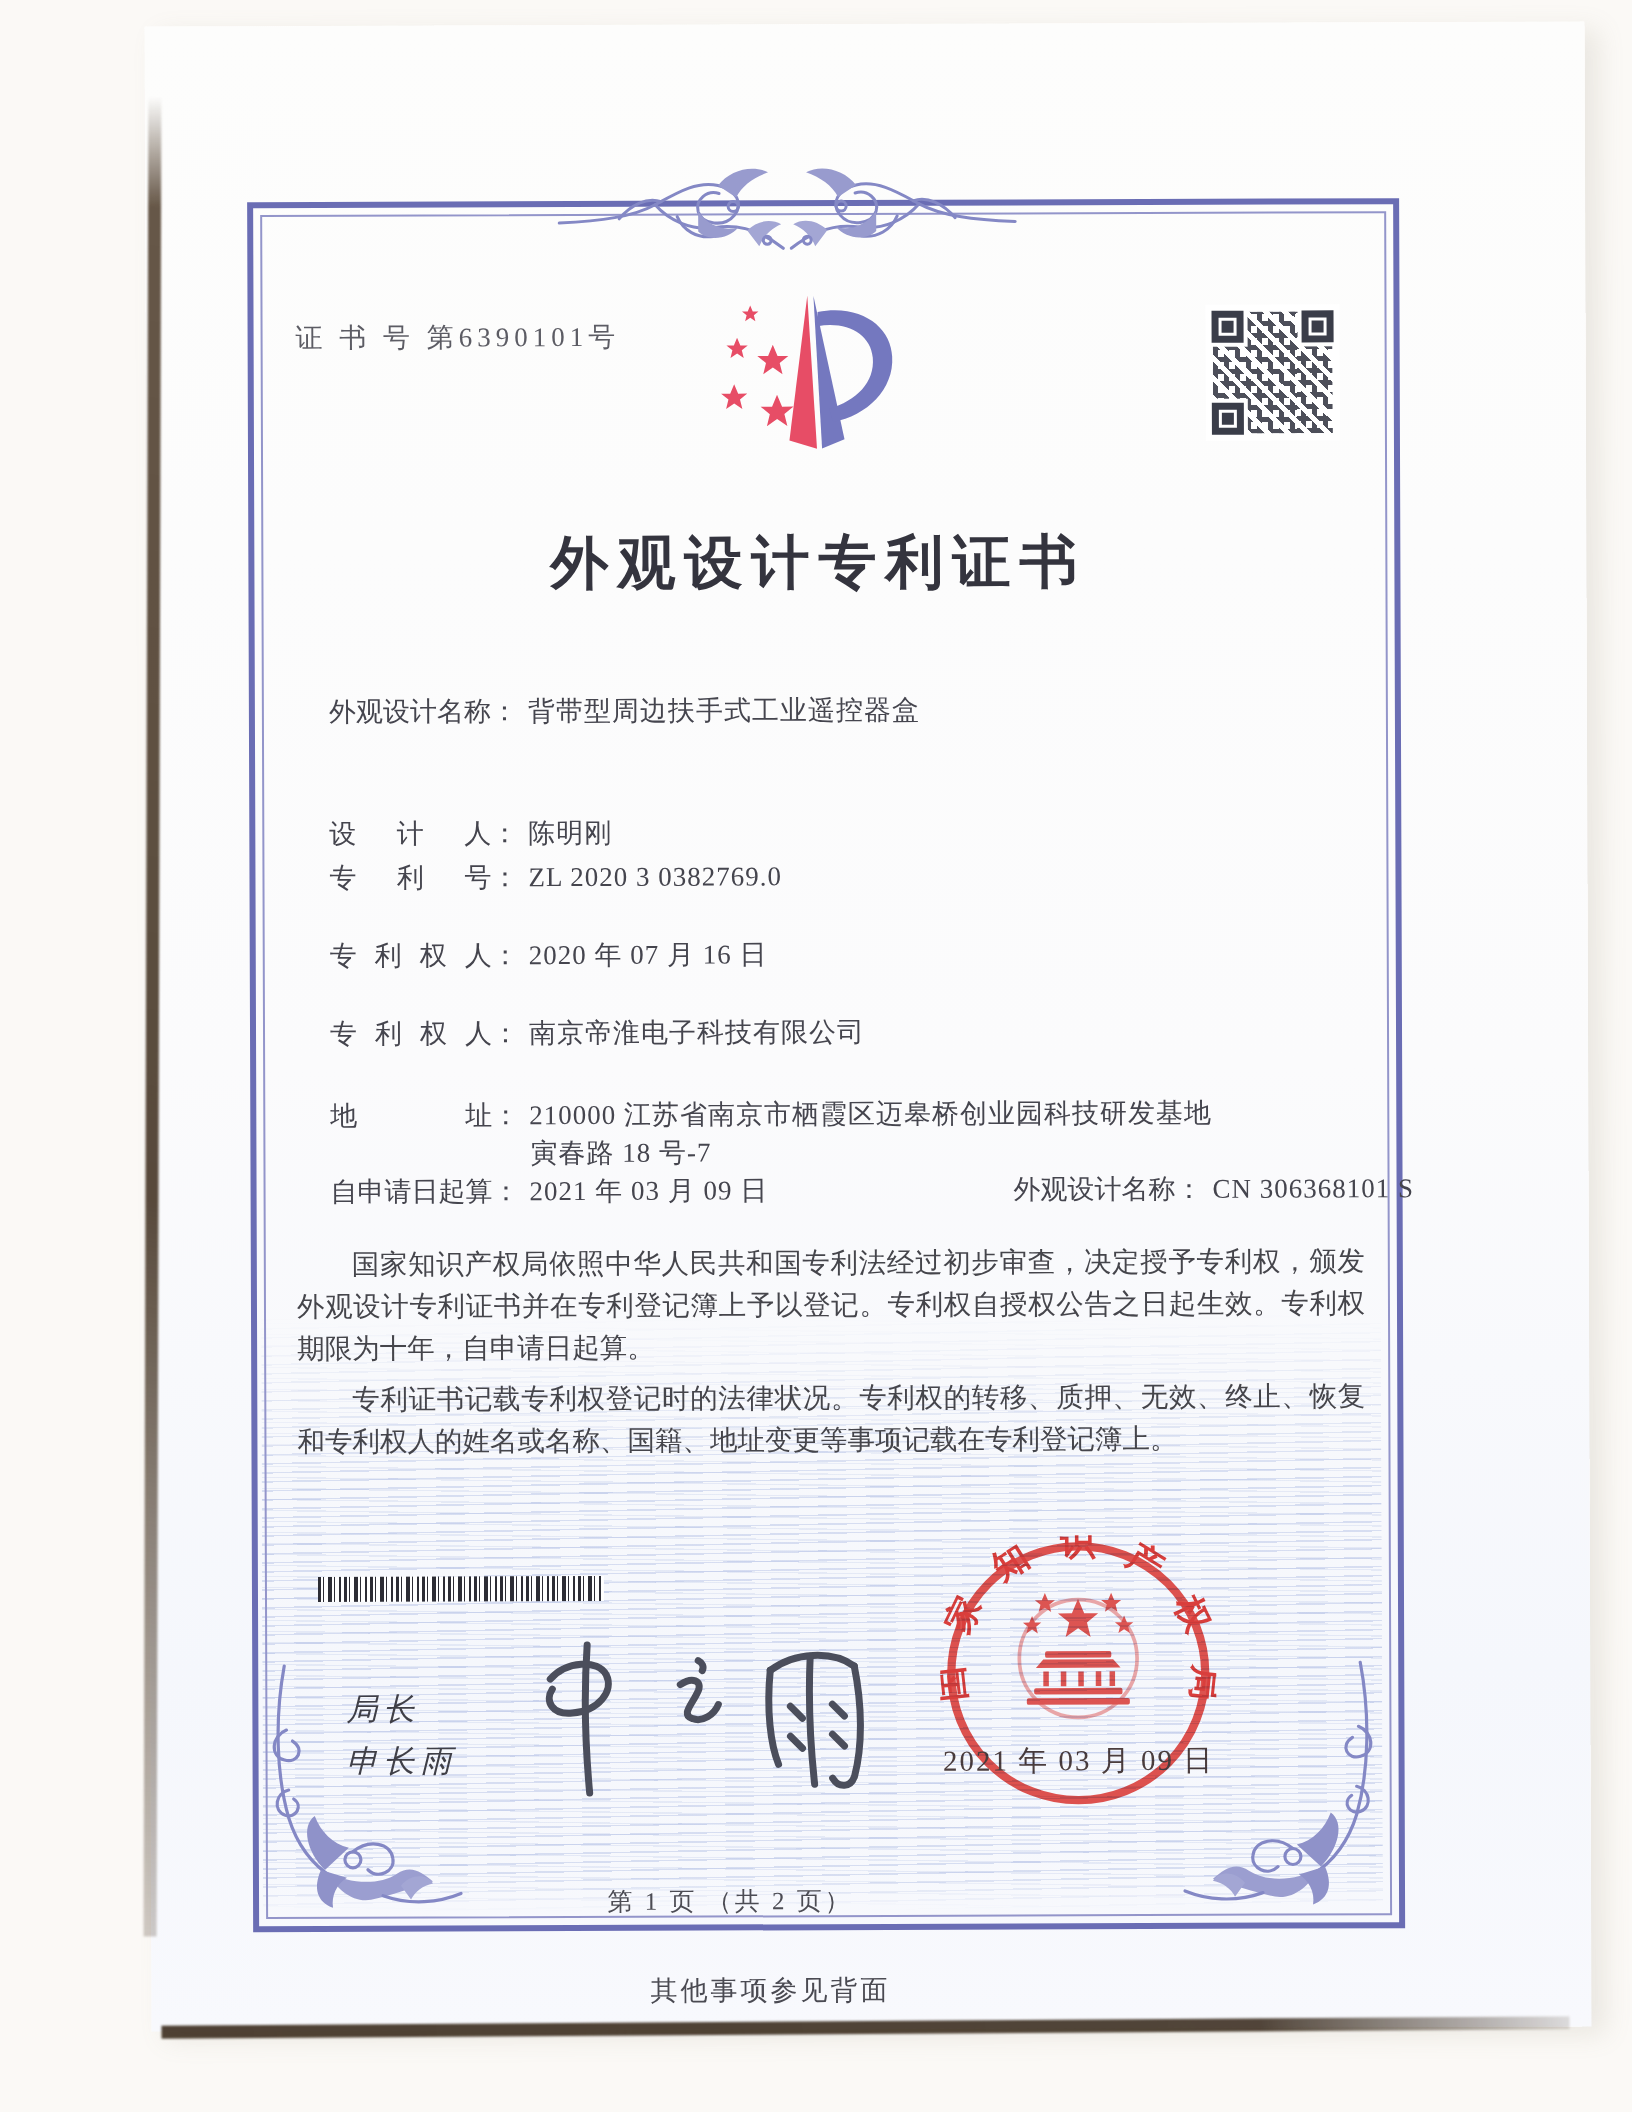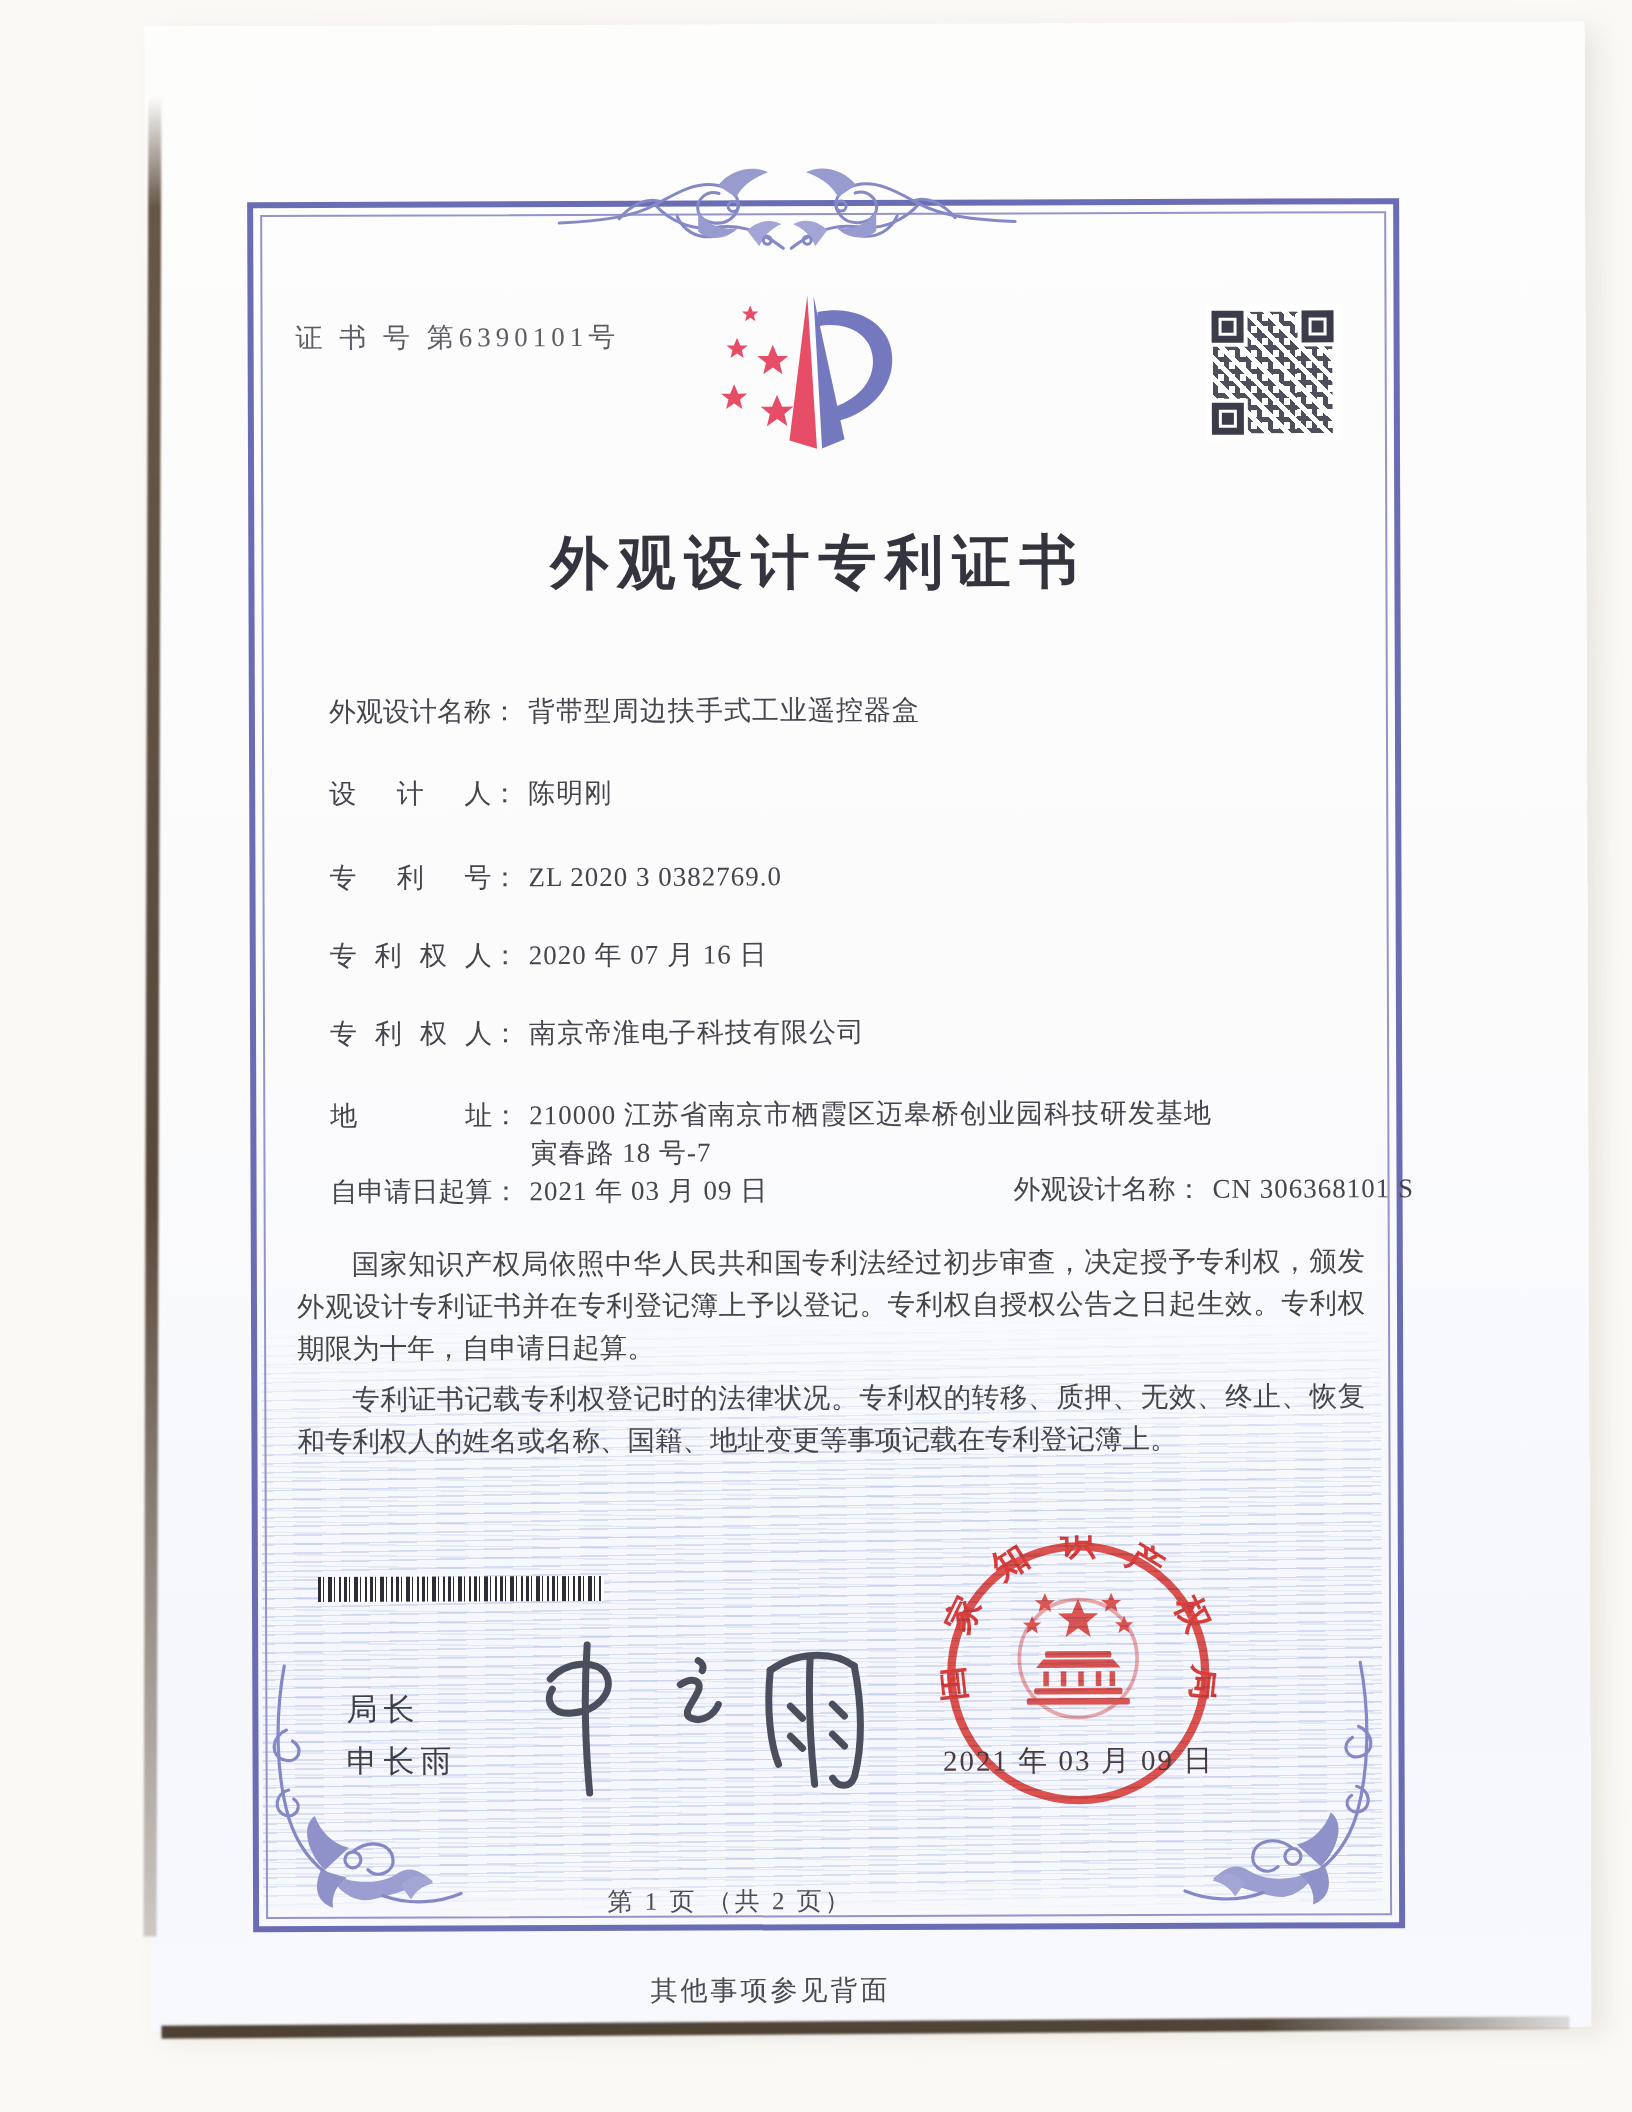--- a/index.html
+++ b/index.html
@@ -65,21 +65,21 @@
   
   .body-text{position:absolute;left:148px;top:1218px;width:1068px;
     font-size:27.5px;line-height:42px;color:#45454b;text-align:justify;}
   .body-text p{margin:0 0 9px 0;text-indent:2em;}
   
   .barcode{position:absolute;left:168px;top:1551px;width:286px;height:25px;
     background:repeating-linear-gradient(90deg,
       #2d2d35 0 3px,#fff 3px 5px,#2d2d35 5px 6px,#fff 6px 10px,
       #2d2d35 10px 14px,#fff 14px 16px,#2d2d35 16px 17px,#fff 17px 21px,
       #2d2d35 21px 23px,#fff 23px 26px);}
-  .officer{position:absolute;left:196px;top:1658px;font-size:31px;color:#3f3f47;letter-spacing:6px;line-height:52px;}
+  .officer{position:absolute;left:196px;top:1658px;font-size:31px;color:#3f3f47;letter-spacing:6px;line-height:52px;font-style:italic;}
   .signature{position:absolute;left:352px;top:1600px;width:400px;height:185px;}
   
   .seal{position:absolute;left:790px;top:1512px;width:276px;height:276px;mix-blend-mode:multiply;}
   .seal svg{position:absolute;inset:0;}
   .seal-date{position:absolute;left:0;right:0;bottom:30px;text-align:center;
     font-size:29px;color:#4e3f3e;letter-spacing:2px;}
   .page-no{position:absolute;left:429px;top:1860px;width:300px;text-align:center;
     font-size:25px;letter-spacing:3px;color:#4c4c54;}
   .footer-note{position:absolute;left:469px;top:1948px;width:300px;text-align:center;
     font-size:27px;letter-spacing:3px;color:#4a4a52;}
@@ -158,21 +158,21 @@
     <div class="qr-eye tl"></div>
     <div class="qr-eye tr"></div>
     <div class="qr-eye bl"></div>
   </div>
 
   <div class="title">外观设计专利证书</div>
 
   <div class="row" style="top:668px">
     <span class="f-label">外观设计名称</span><span class="f-colon">：</span><span class="f-value">背带型周边扶手式工业遥控器盒</span>
   </div>
-  <div class="row" style="top:750px">
+  <div class="row" style="top:790px">
     <span class="f-label">设计人</span><span class="f-colon">：</span><span class="f-value">陈明刚</span>
   </div>
   <div class="row" style="top:834px">
     <span class="f-label">专利号</span><span class="f-colon">：</span><span class="f-value">ZL 2020 3 0382769.0</span>
   </div>
   <div class="row" style="top:912px">
     <span class="f-label">专利权人</span><span class="f-colon">：</span><span class="f-value">2020 年 07 月 16 日</span>
   </div>
   <div class="row" style="top:990px">
     <span class="f-label">专利权人</span><span class="f-colon">：</span><span class="f-value">南京帝淮电子科技有限公司</span>

